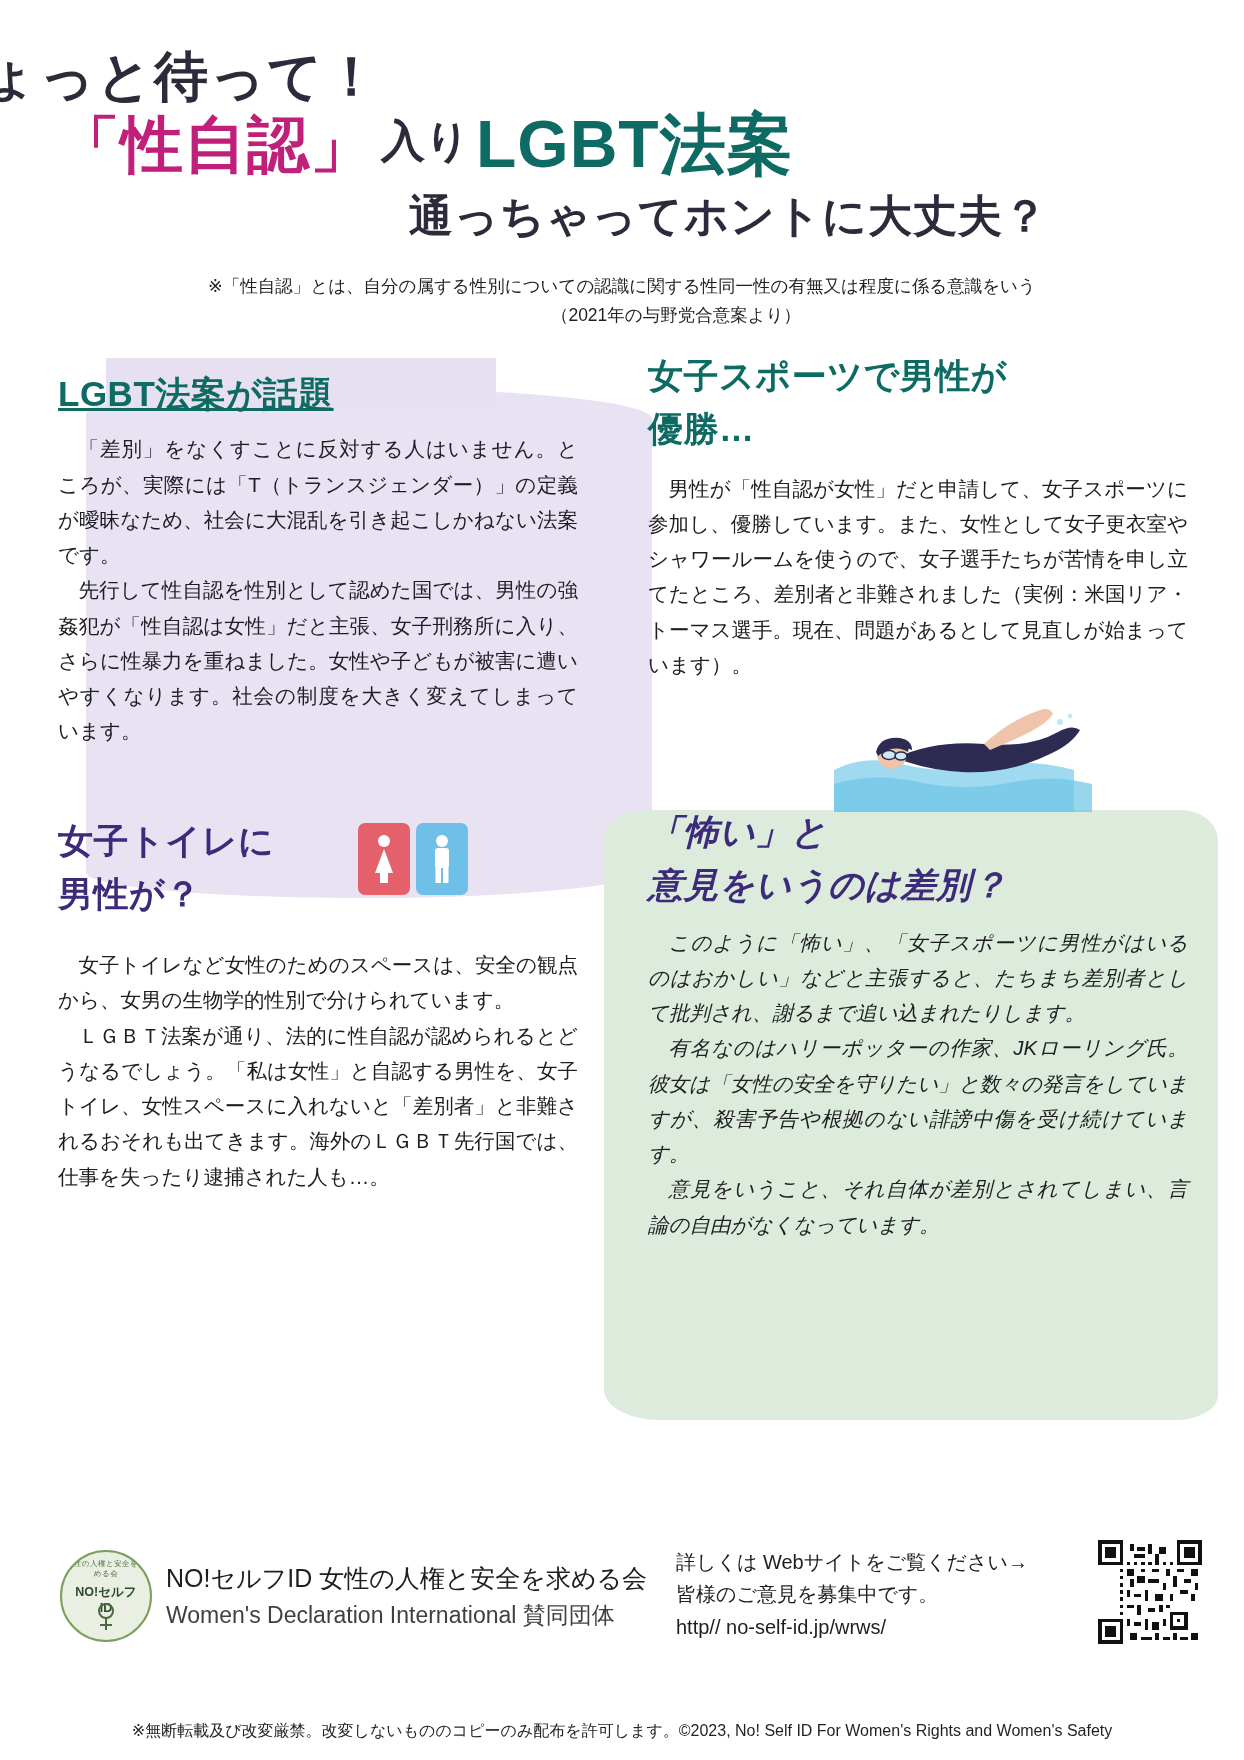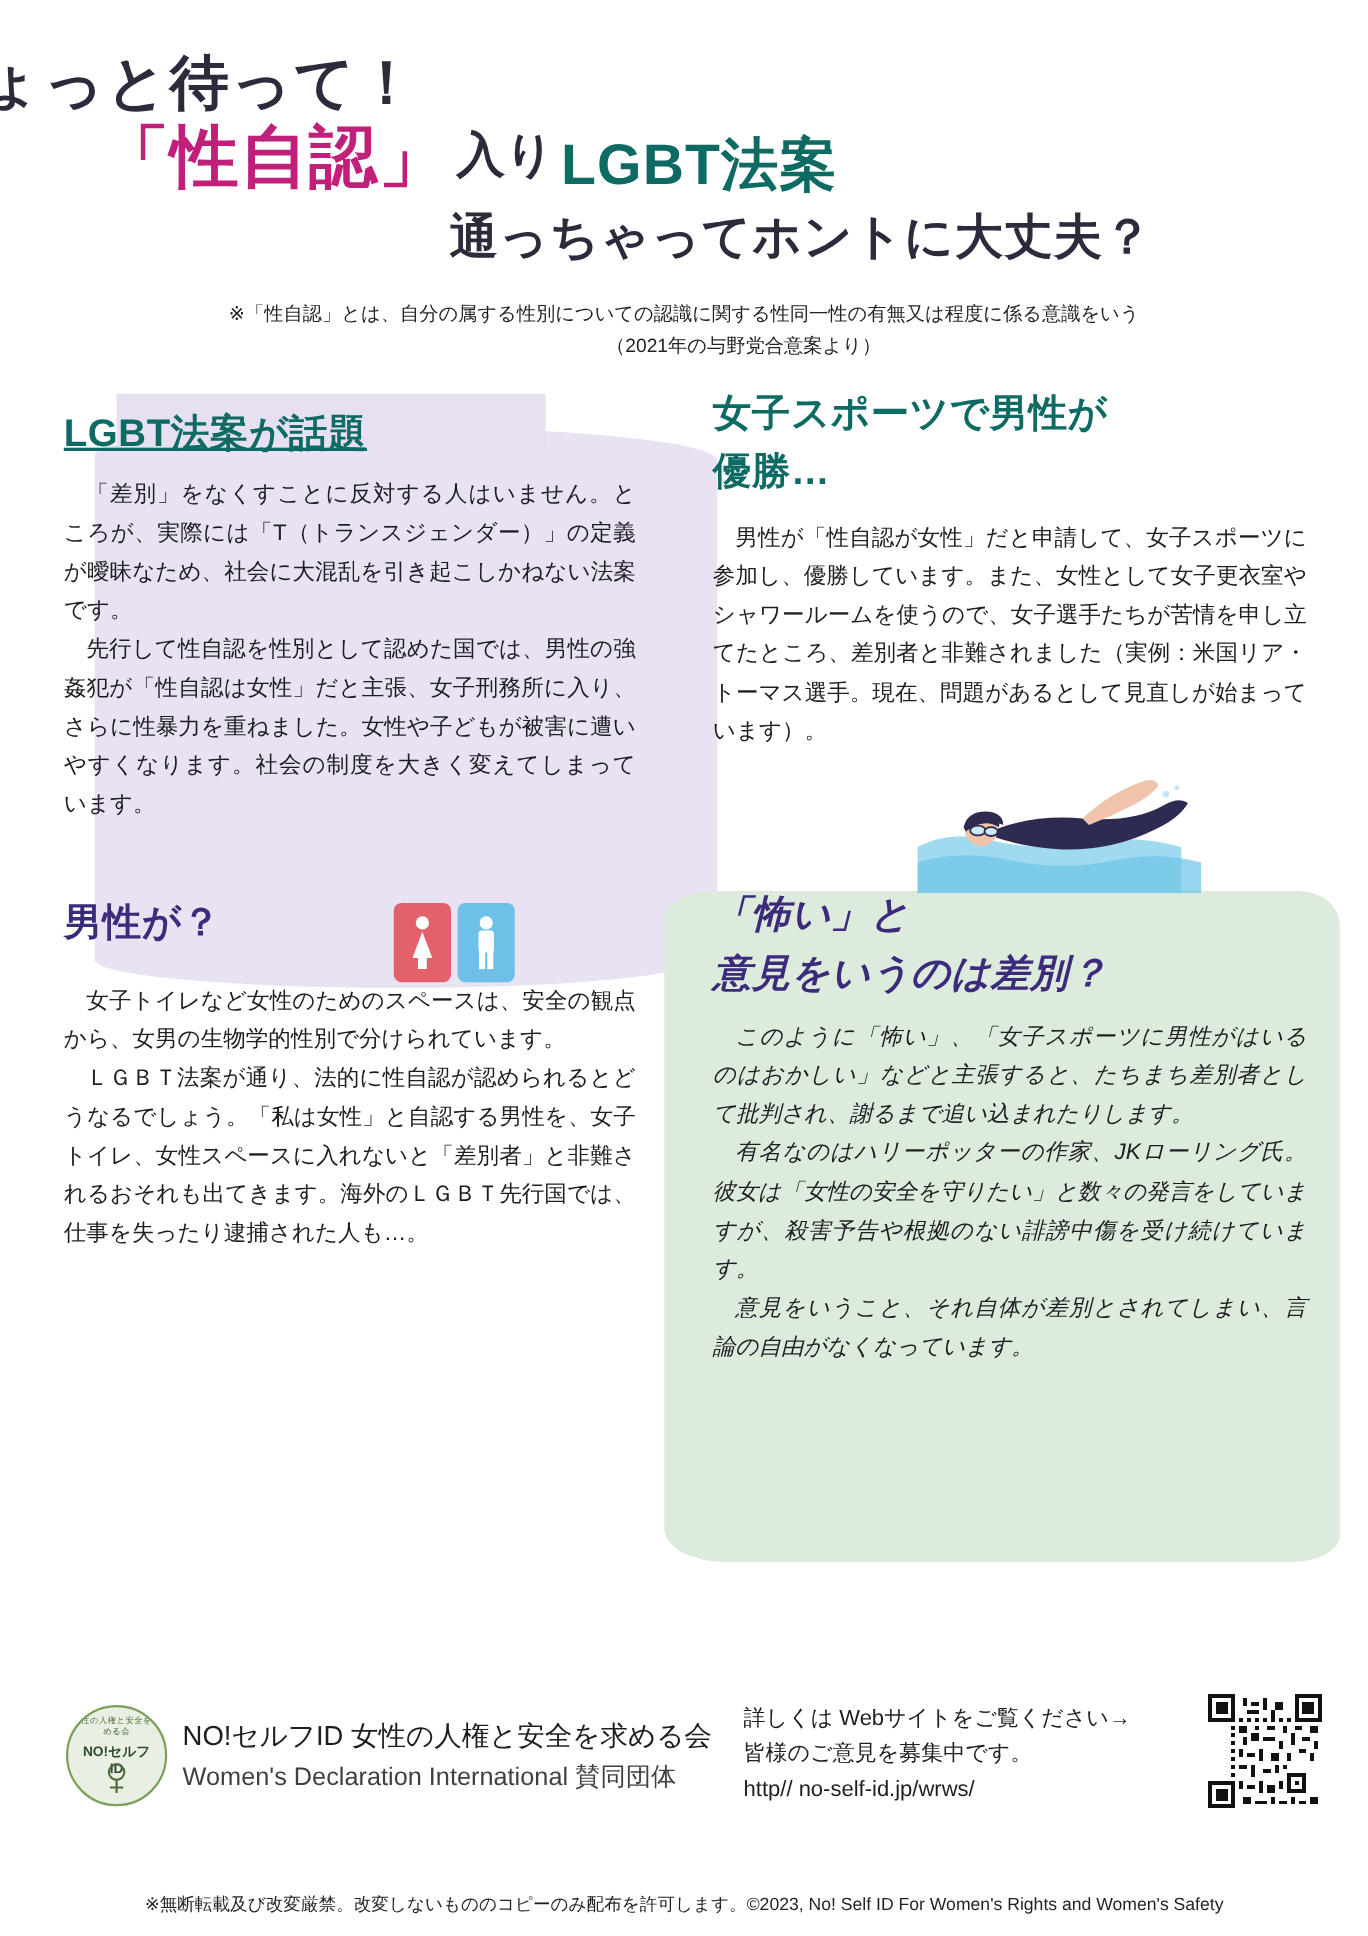--- a/index.html
+++ b/index.html
@@ -37,38 +37,38 @@
     letter-spacing: 2px;
     line-height: 1.05;
     margin-left: -170px;
     text-align: left;
     padding-left: 95px;
   }
   .t-line2 {
     display: flex;
     align-items: flex-end;
     justify-content: flex-start;
-    padding-left: 92px;
+    padding-left: 58px;
     margin-top: 6px;
   }
   .t-magenta {
     font-size: 62px;
     font-weight: bold;
     color: #c0207a;
     letter-spacing: 1px;
     line-height: 1.02;
   }
   .t-iri {
     font-size: 44px;
     font-weight: bold;
     color: #2b2b3c;
     padding: 0 6px 6px 8px;
   }
   .t-teal {
-    font-size: 52px;
+    font-size: 66px;
     font-weight: bold;
     color: #0e6b63;
     letter-spacing: 1px;
     line-height: 1;
   }
   .t-line3 {
     font-size: 44px;
     font-weight: bold;
     color: #2b2b3c;
     text-align: right;
@@ -305,20 +305,21 @@
           <div class="hl-purple hl1"></div>
           <h2 class="head teal" style="position:relative;text-decoration:underline;">LGBT法案が話題</h2>
         </div>
 
         <div class="body-text" style="margin-top:14px;">
           <p>「差別」をなくすことに反対する人はいません。ところが、実際には「T（トランスジェンダー）」の定義が曖昧なため、社会に大混乱を引き起こしかねない法案です。</p>
           <p>先行して性自認を性別として認めた国では、男性の強姦犯が「性自認は女性」だと主張、女子刑務所に入り、さらに性暴力を重ねました。女性や子どもが被害に遭いやすくなります。社会の制度を大きく変えてしまっています。</p>
         </div>
 
         <div style="margin-top:68px; position:relative;">
+          <h2 class="head purple">女子トイレに</h2>
           <h2 class="head purple" style="margin-top:-2px;">男性が？</h2>
 
           <div class="toilet-icons" style="position:absolute; left:300px; top:6px;">
             <div class="ti ti-f">
               <svg width="34" height="52" viewBox="0 0 34 52" aria-hidden="true">
                 <circle cx="17" cy="8" r="6" fill="#fff"></circle>
                 <path d="M17 16 L26 40 L21 40 L21 50 L13 50 L13 40 L8 40 Z" fill="#fff"></path>
               </svg>
             </div>
             <div class="ti ti-m">

